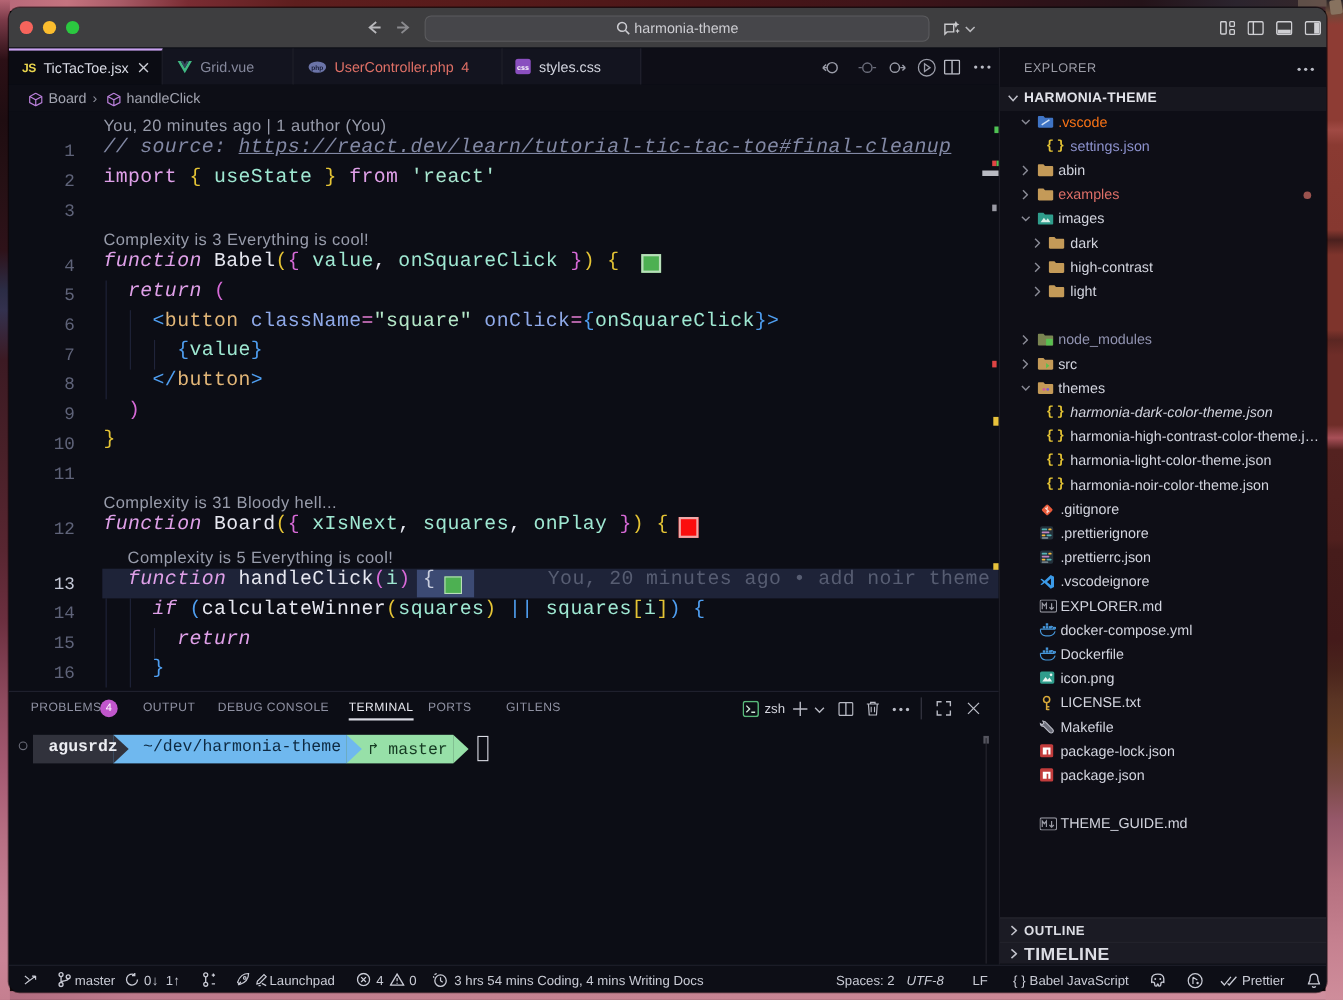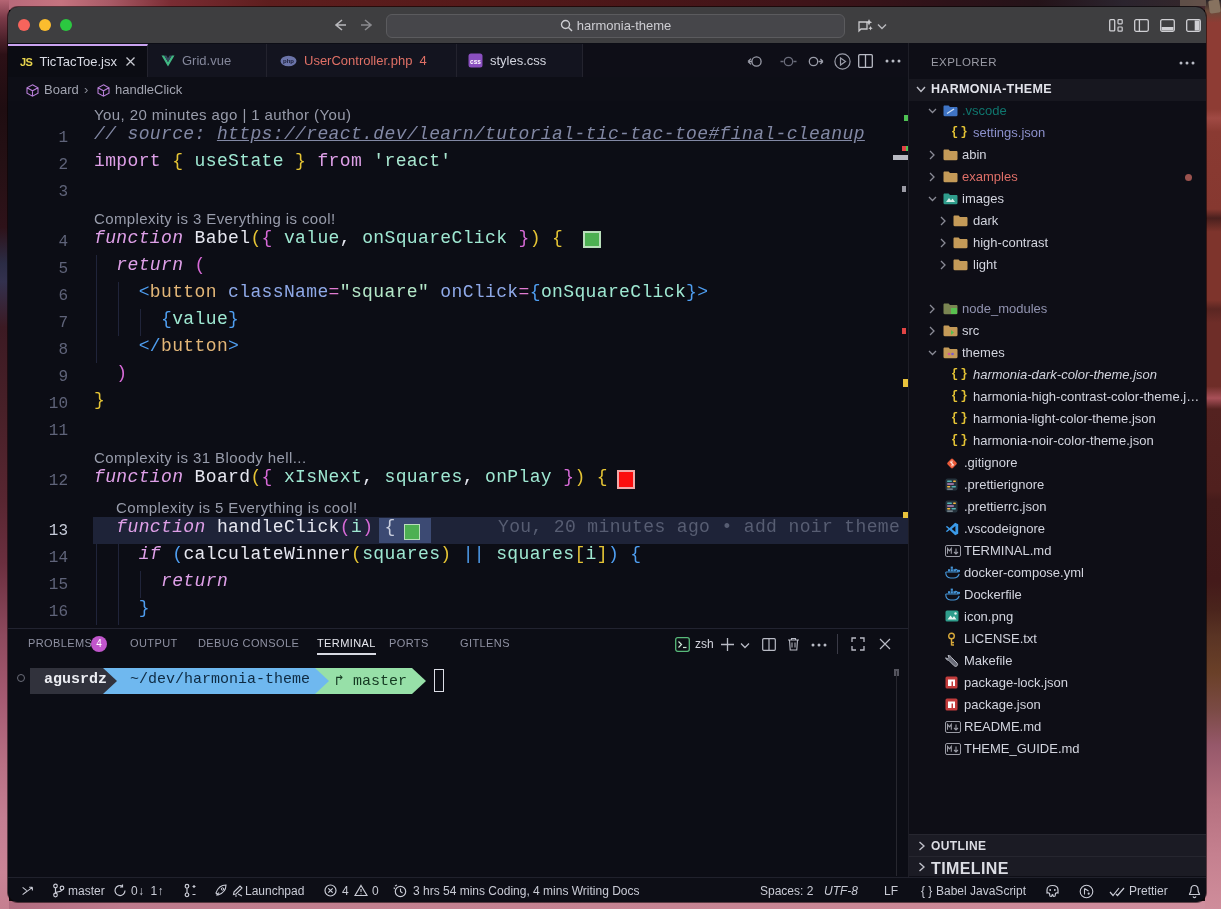--- a/index.html
+++ b/index.html
@@ -299,21 +299,21 @@
       <span class="abs" style="left:22px;top:3px;font-size:12.5px;font-weight:bold;letter-spacing:0.3px;color:#e2e3ea;">HARMONIA-THEME</span>
     </div>
     <div class="trow" style="top:57px;">
       <svg class="abs" style="left:19px;top:8px;" width="9" height="6" viewBox="0 0 9 6">
           <path d="M1 1 L4.5 4.5 L8 1" stroke="#8a8b96" stroke-width="1.3" fill="none"></path>
         </svg>
       <svg class="ficon" style="left:34px;" viewBox="0 0 15 14">
           <path d="M0.5 2.5 C0.5 1.9 1 1.4 1.6 1.4 h4 l1.4 1.6 h6.4 c0.6 0 1.1 0.5 1.1 1.1 v7 c0 0.6-0.5 1.1-1.1 1.1 h-11.8 c-0.6 0-1.1-0.5-1.1-1.1 Z" fill="#3f74c5"></path>
           <path d="M4 9.5 L11 5" stroke="#cfe0f5" stroke-width="1.4"></path>
         </svg>
-      <span class="nm" style="left:53px;color:#0f766e;text-align:center;">.vscode</span>
+      <span class="nm" style="left:53px;color:#f97316;text-align:center;">.vscode</span>
     </div>
     <div class="trow" style="top:79px;">
       <span class="abs" style="left:42px;top:3px;font-family:'Liberation Mono',monospace;font-weight:bold;font-size:12px;color:#e5c435;">{ }</span>
       <span class="nm" style="left:64px;color:#8c91cc;">settings.json</span>
     </div>
     <div class="trow" style="top:101px;">
       <svg class="abs" style="left:20px;top:6px;" width="6" height="10" viewBox="0 0 6 10">
           <path d="M1 1 L5 5 L1 9" stroke="#8a8b96" stroke-width="1.3" fill="none"></path>
         </svg>
       <svg class="ficon" style="left:34px;" viewBox="0 0 15 14">
@@ -451,21 +451,21 @@
           <path d="M10.2 0.8 L4.6 6 L2 4.1 L0.8 4.7 L3.4 7 L0.8 9.3 L2 9.9 L4.6 8 L10.2 13.2 L13.2 11.7 V2.3 Z M10.4 4 V10 L6.8 7 Z" fill="#3b9ae8"></path>
         </svg>
       <span class="nm" style="left:55px;">.vscodeignore</span>
     </div>
     <div class="trow" style="top:497px;">
       <svg class="ficon" style="left:36px;width:16px;height:12px;top:5px;" viewBox="0 0 16 12">
           <rect x="0.5" y="0.5" width="15" height="11" rx="1.5" stroke="#9a9ba5" fill="none"></rect>
           <path d="M2.5 8.8 V3.4 L4.4 5.8 L6.3 3.4 V8.8" stroke="#9a9ba5" stroke-width="1.1" fill="none"></path>
           <path d="M11 3.4 V8.8 M9 7 l2 2 2-2" stroke="#9a9ba5" stroke-width="1.1" fill="none"></path>
         </svg>
-      <span class="nm" style="left:55px;">TERMINAL.md</span>
+      <span class="nm" style="left:55px;">EXPLORER.md</span>
     </div>
     <div class="trow" style="top:519px;">
       <svg class="ficon" style="left:36px;width:15px;height:13px;" viewBox="0 0 15 13">
           <rect x="3" y="3.2" width="2.2" height="2.2" fill="#4595d8"></rect>
           <rect x="5.7" y="3.2" width="2.2" height="2.2" fill="#4595d8"></rect>
           <rect x="5.7" y="0.6" width="2.2" height="2.2" fill="#4595d8"></rect>
           <rect x="8.4" y="3.2" width="2.2" height="2.2" fill="#4595d8"></rect>
           <path d="M0.8 6 h11.8 c1.3 0 2-0.7 2.2-1.4 c-0.9-0.4-1.9 0-2.2 0.4 c-0.2-1.2-1-1.8-2-1.6 l0.2 1.6 M0.8 6 c-0.2 3 1.2 6 4.8 6 h3.2 c2.8 0 4.6-1.8 5.4-4" stroke="#4595d8" stroke-width="1.1" fill="none"></path>
         </svg>
       <span class="nm" style="left:55px;">docker-compose.yml</span>
@@ -507,28 +507,20 @@
           <path d="M3 10 V3.5 H10 V10 H8 V5.5 H6.5 V10 Z" fill="#fff"></path>
         </svg>
       <span class="nm" style="left:55px;">package-lock.json</span>
     </div>
     <div class="trow" style="top:651px;">
       <svg class="ficon" style="left:36px;width:13px;height:13px;" viewBox="0 0 13 13">
           <rect x="0.5" y="0.5" width="12" height="12" rx="1.5" fill="#c23c3c"></rect>
           <path d="M3 10 V3.5 H10 V10 H8 V5.5 H6.5 V10 Z" fill="#fff"></path>
         </svg>
       <span class="nm" style="left:55px;">package.json</span>
-    </div>
-    <div class="trow" style="top:673px;">
-      <svg class="ficon" style="left:36px;width:16px;height:12px;top:5px;" viewBox="0 0 16 12">
-          <rect x="0.5" y="0.5" width="15" height="11" rx="1.5" stroke="#9a9ba5" fill="none"></rect>
-          <path d="M2.5 8.8 V3.4 L4.4 5.8 L6.3 3.4 V8.8" stroke="#9a9ba5" stroke-width="1.1" fill="none"></path>
-          <path d="M11 3.4 V8.8 M9 7 l2 2 2-2" stroke="#9a9ba5" stroke-width="1.1" fill="none"></path>
-        </svg>
-      <span class="nm" style="left:55px;">README.md</span>
     </div>
     <div class="trow" style="top:695px;">
       <svg class="ficon" style="left:36px;width:16px;height:12px;top:5px;" viewBox="0 0 16 12">
           <rect x="0.5" y="0.5" width="15" height="11" rx="1.5" stroke="#9a9ba5" fill="none"></rect>
           <path d="M2.5 8.8 V3.4 L4.4 5.8 L6.3 3.4 V8.8" stroke="#9a9ba5" stroke-width="1.1" fill="none"></path>
           <path d="M11 3.4 V8.8 M9 7 l2 2 2-2" stroke="#9a9ba5" stroke-width="1.1" fill="none"></path>
         </svg>
       <span class="nm" style="left:55px;">THEME_GUIDE.md</span>
     </div>
     <div class="abs" style="left:0;top:791px;width:297px;height:22px;background:#1b1b24;border-top:1px solid #26262f;">

